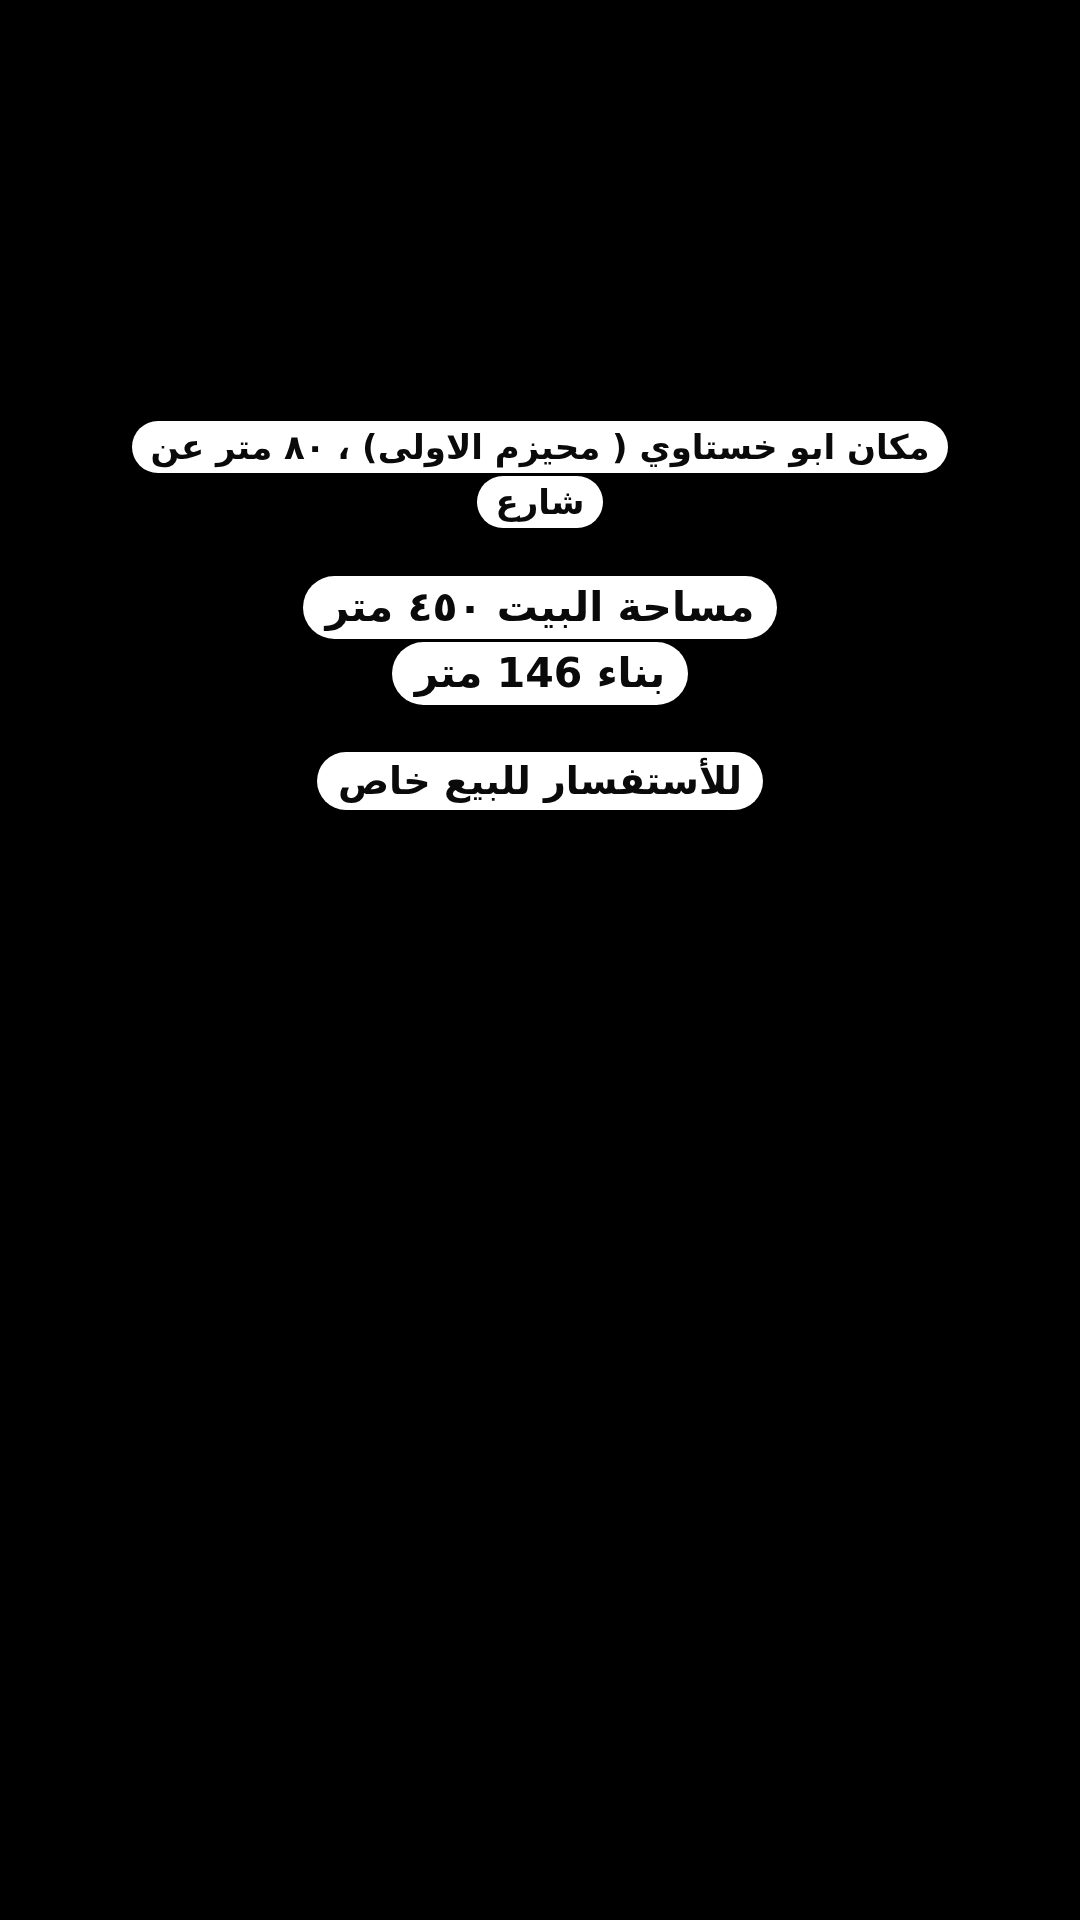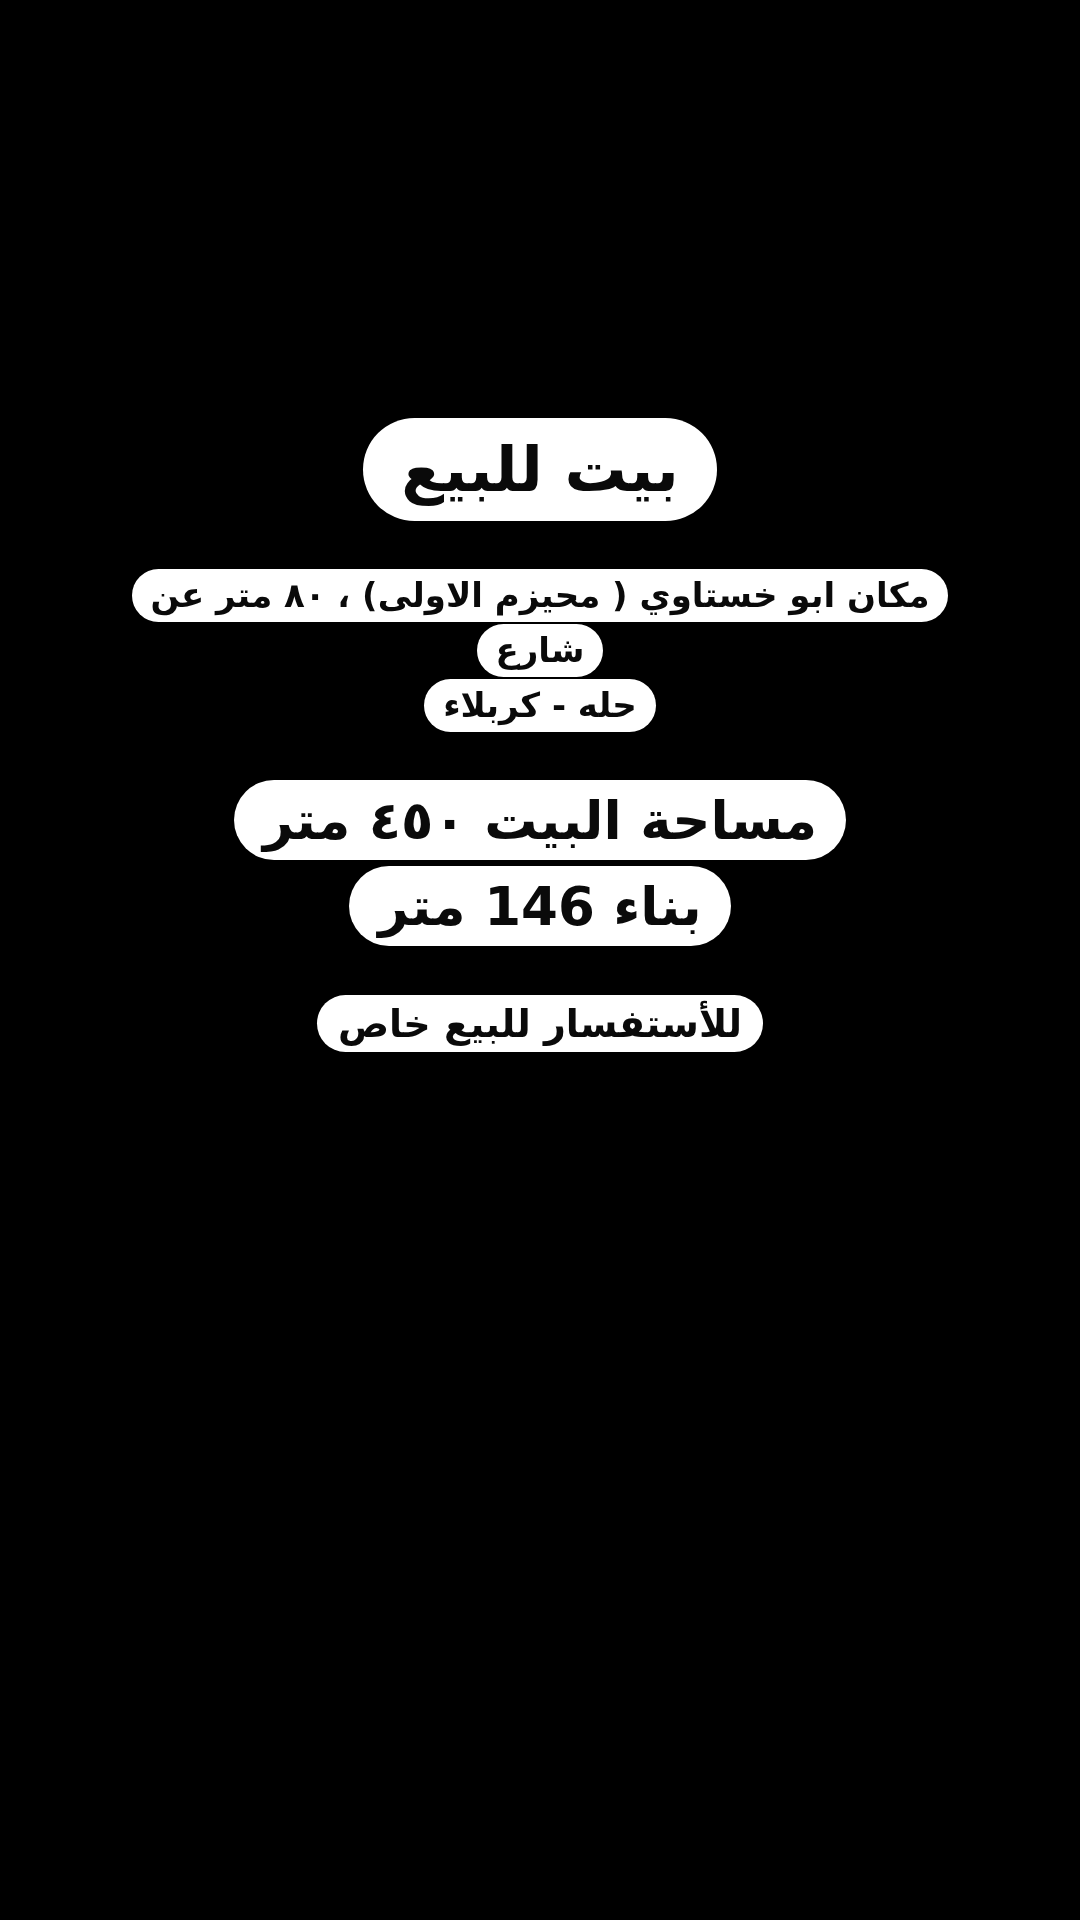--- a/index.html
+++ b/index.html
@@ -62,44 +62,40 @@
     border-radius: 1.1em;
   }
 
   .block-location {
     font-size: 34px;
     margin-bottom: 44px;
     max-width: 860px;
   }
 
   .block-area {
-    font-size: 53px;
+    font-size: 41px;
     margin-bottom: 44px;
     max-width: 620px;
   }
 
   .block-contact {
     font-size: 38px;
     max-width: 620px;
   }
 </style>
 </head>
 <body>
 
 <div class="story-canvas">
 
   <div class="text-stack">
 
-    <div class="pill-block block-title">
-      <span class="line">بيت للبيع</span>
-    </div>
 
     <div class="pill-block block-location">
       <span class="line">مكان ابو خستاوي ( محيزم الاولى)  ، ٨٠ متر عن شارع</span><br>
-      <span class="line">حله - كربلاء</span>
     </div>
 
     <div class="pill-block block-area">
       <span class="line">مساحة البيت ٤٥٠ متر</span><br>
       <span class="line">بناء 146 متر</span>
     </div>
 
     <div class="pill-block block-contact">
       <span class="line">للأستفسار للبيع خاص</span>
     </div>

